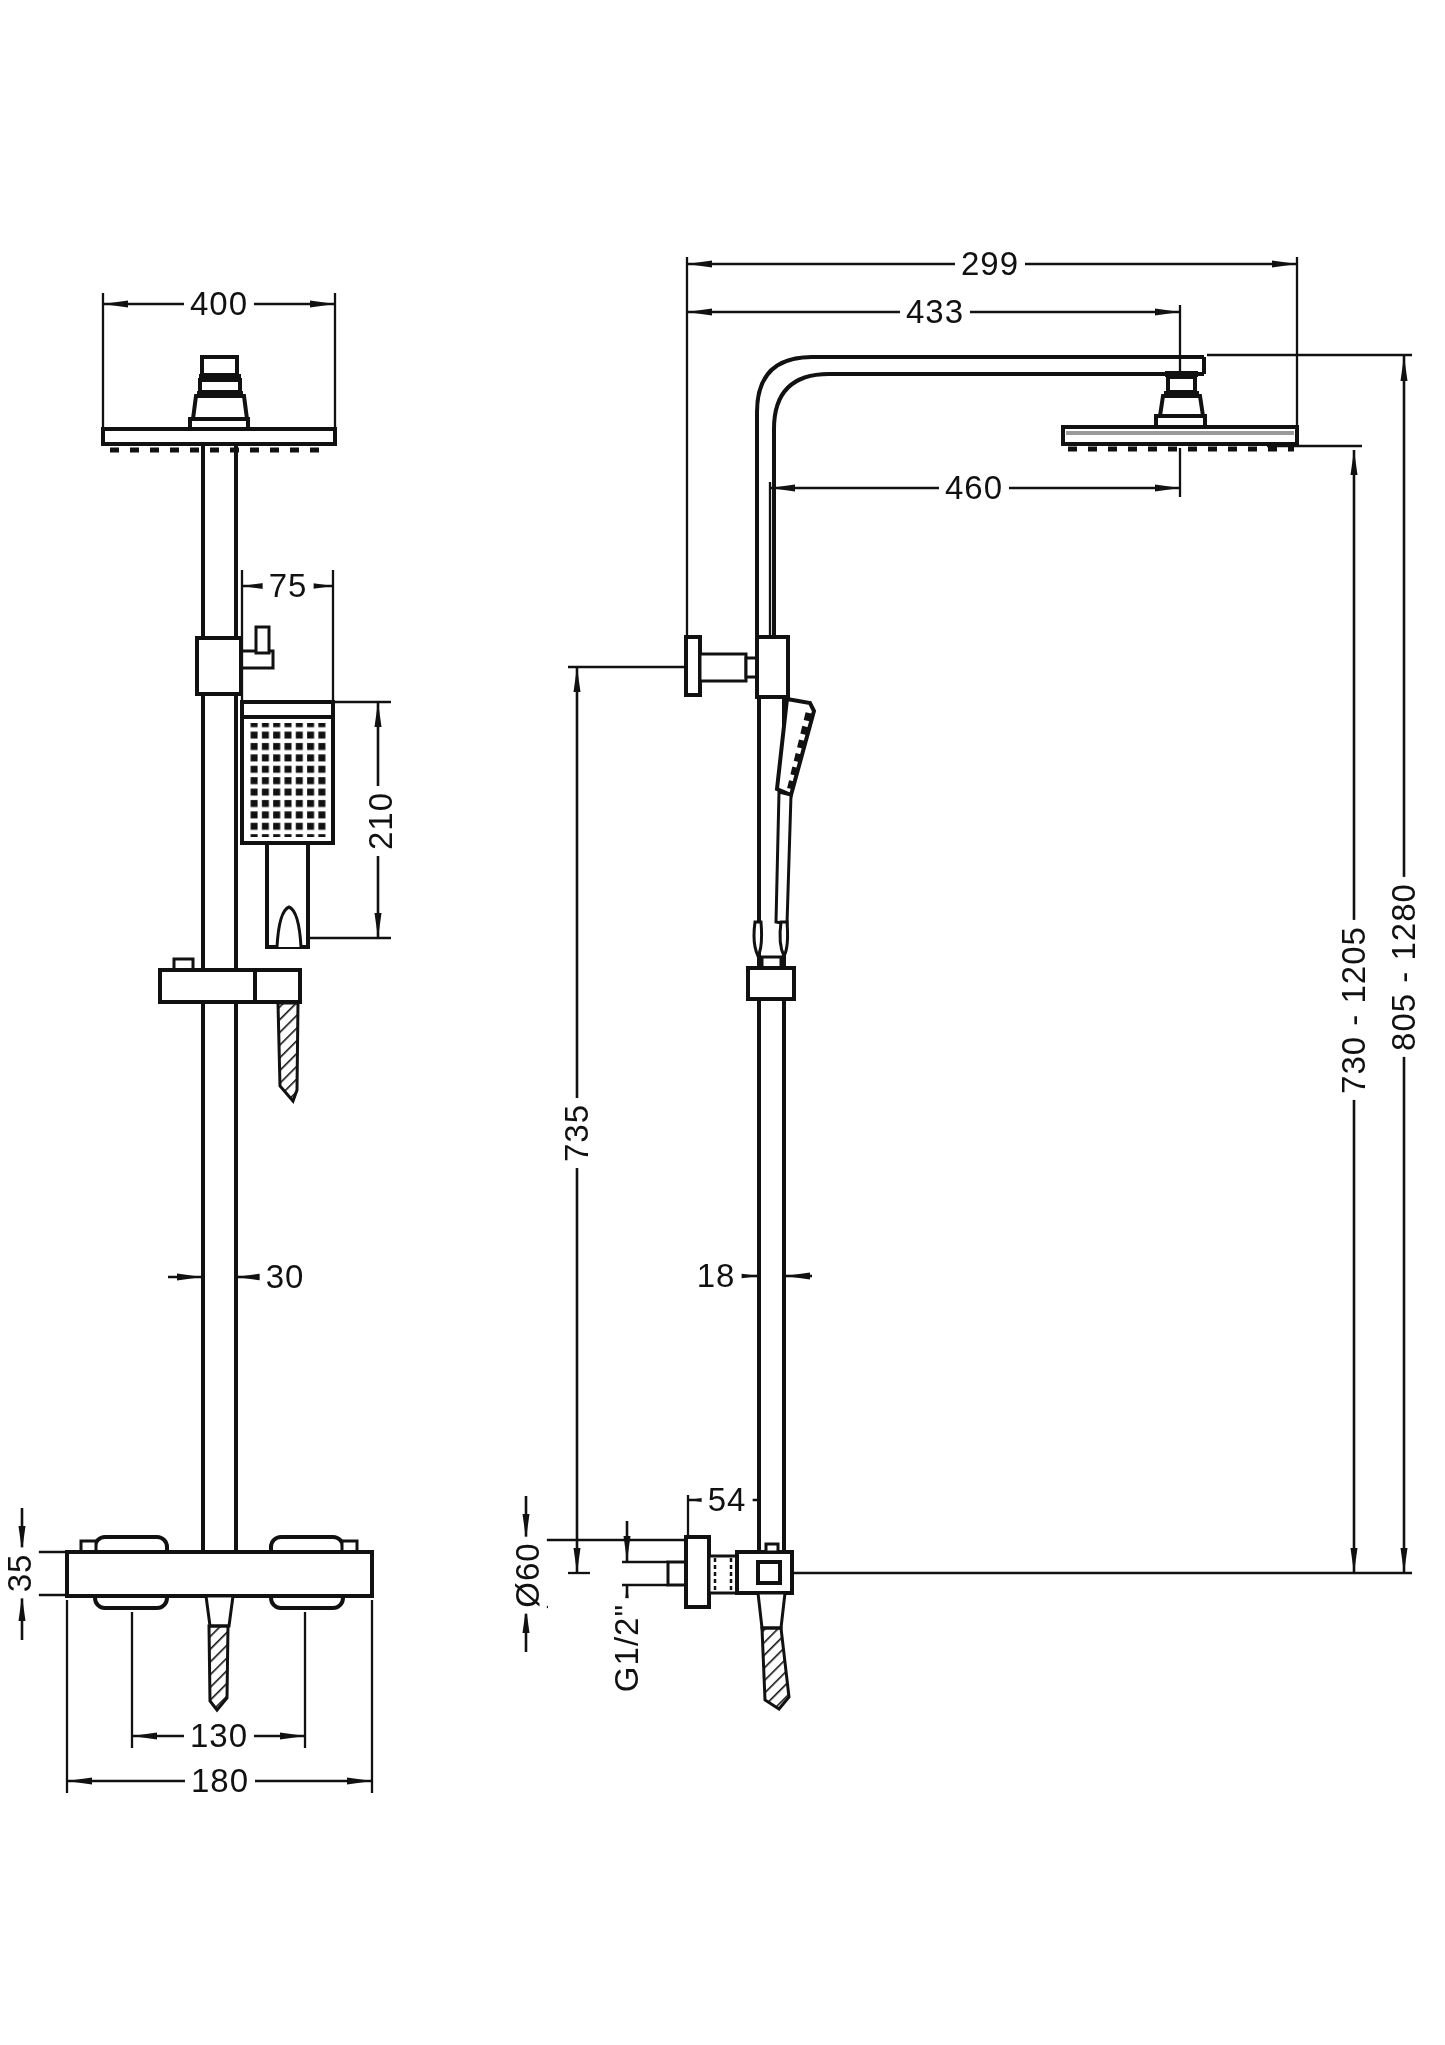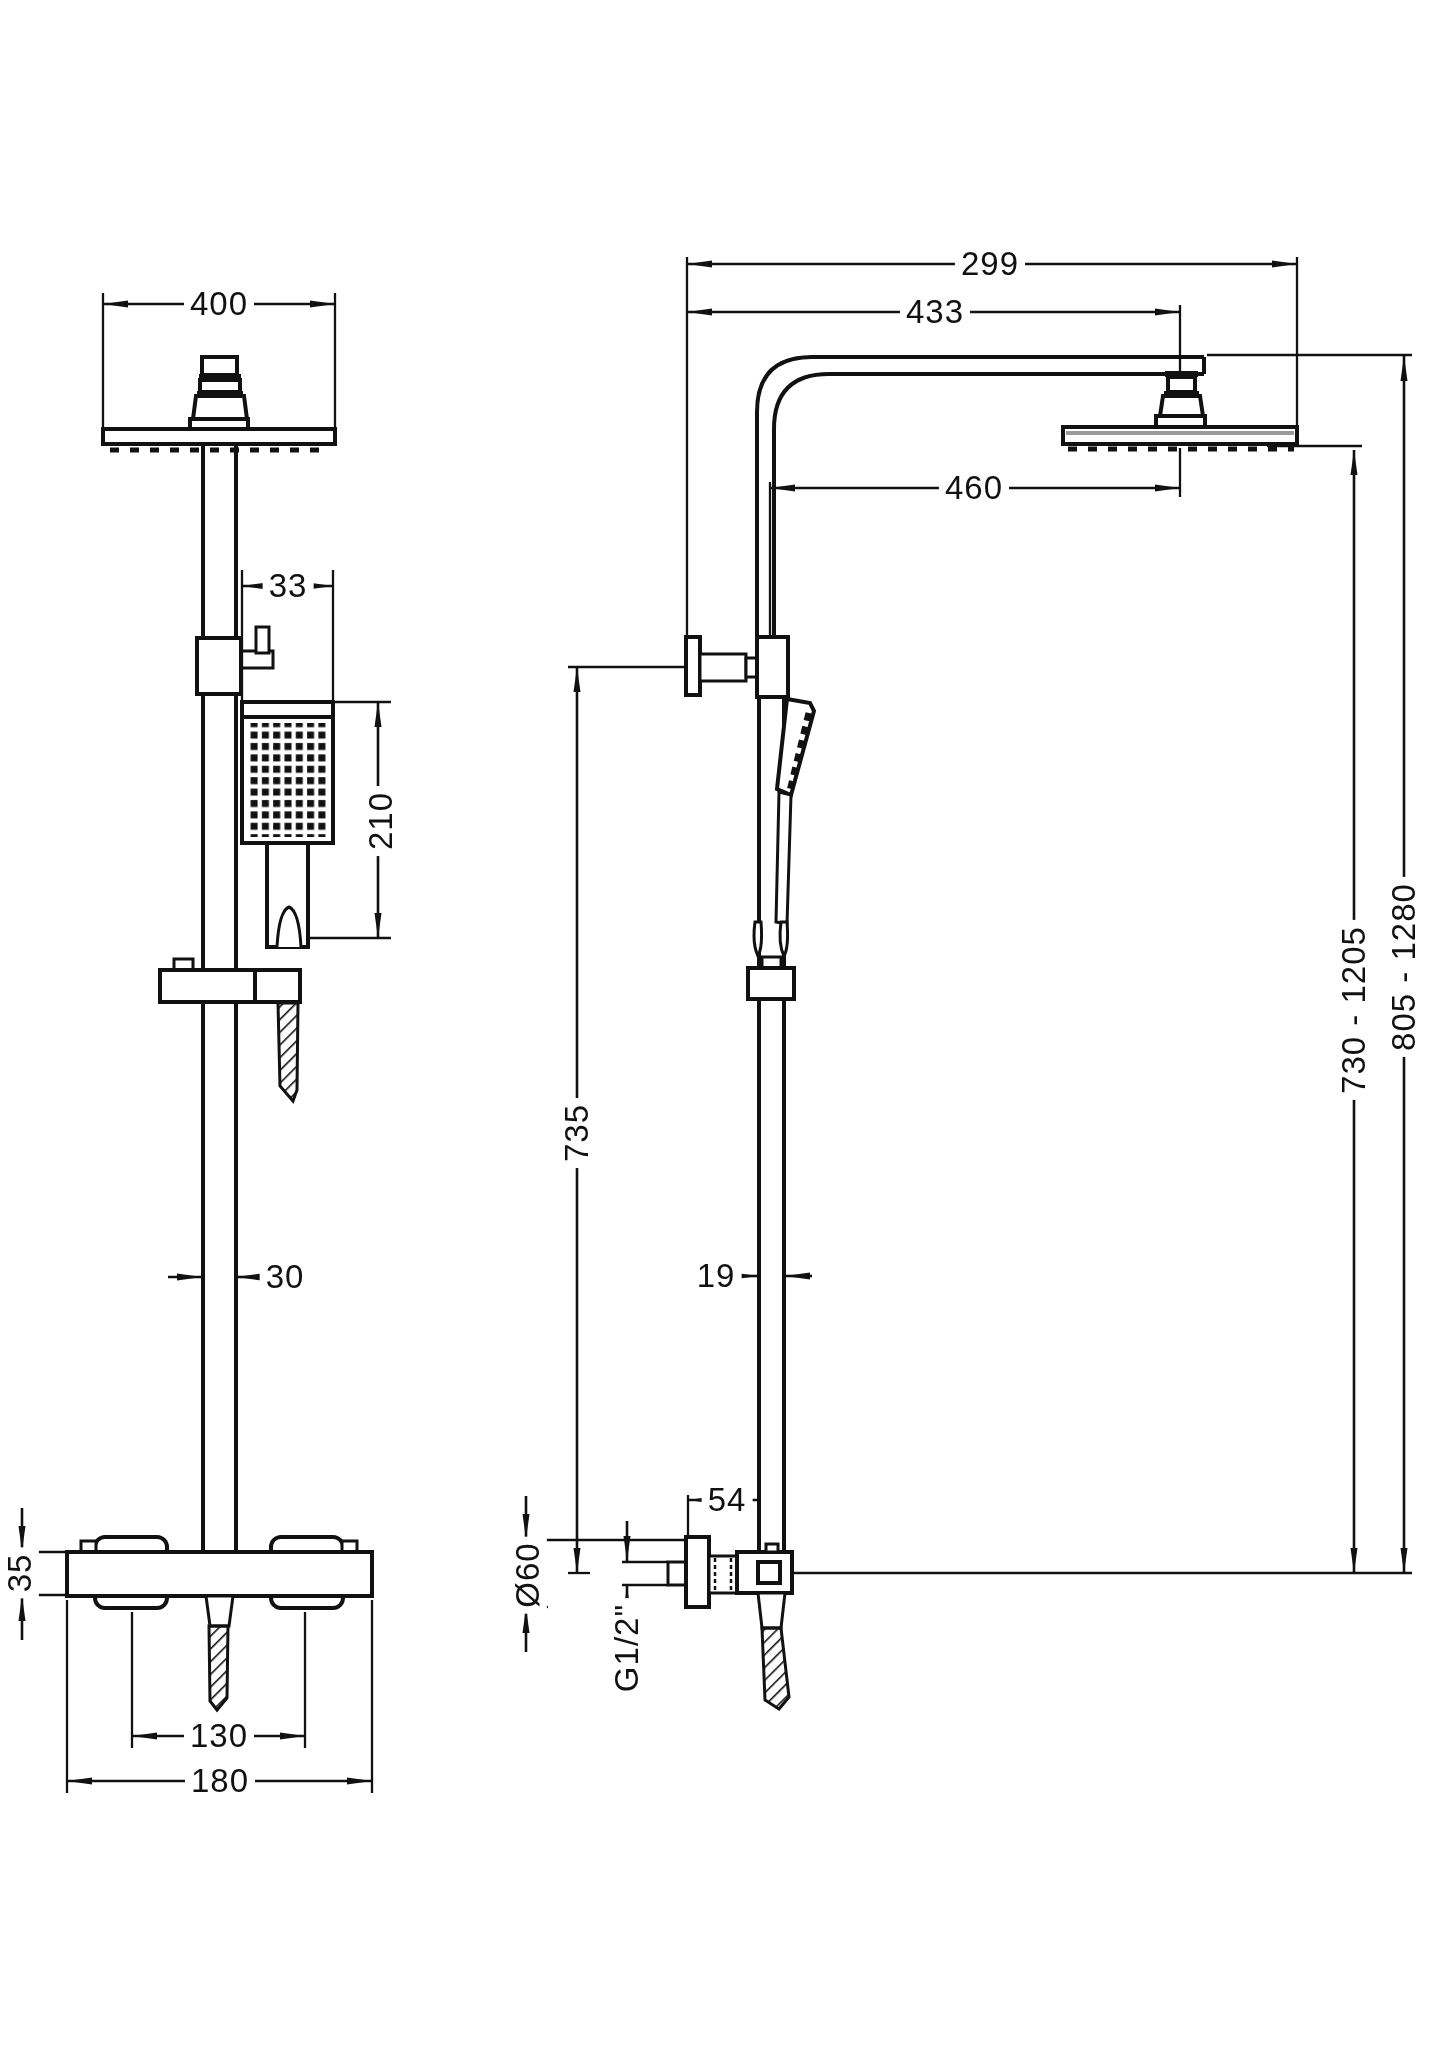--- a/index.html
+++ b/index.html
@@ -248,31 +248,31 @@
   <g>
     <line class="dim" x1="1354" y1="450" x2="1354" y2="1573" marker-start="url(#ah)" marker-end="url(#ah)"></line>
   </g>
 
   <g>
     <line class="dim" x1="1404" y1="356" x2="1404" y2="1573" marker-start="url(#ah)" marker-end="url(#ah)"></line>
   </g>
 </svg>
 
 <span class="dim-label" style="left:219px;top:304px">400</span>
-<span class="dim-label" style="left:288px;top:586px">33</span>
+<span class="dim-label" style="left:288px;top:586px">75</span>
 <span class="dim-label v" style="left:381px;top:821px">210</span>
 <span class="dim-label" style="left:285px;top:1277px">30</span>
 <span class="dim-label v" style="left:20px;top:1573px">35</span>
 <span class="dim-label" style="left:219px;top:1736px">130</span>
 <span class="dim-label" style="left:220px;top:1781px">180</span>
 
 <span class="dim-label" style="left:990px;top:264px">299</span>
 <span class="dim-label" style="left:935px;top:312px">433</span>
 <span class="dim-label" style="left:974px;top:488px">460</span>
 <span class="dim-label v" style="left:577px;top:1133px">735</span>
-<span class="dim-label" style="left:716px;top:1276px">19</span>
+<span class="dim-label" style="left:716px;top:1276px">18</span>
 <span class="dim-label" style="left:727px;top:1500px">54</span>
 <span class="dim-label v" style="left:528px;top:1575px">Ø60</span>
 <span class="dim-label v" style="left:627px;top:1648px">G1/2"</span>
 <span class="dim-label v" style="left:1354px;top:1010px">730 - 1205</span>
 <span class="dim-label v" style="left:1404px;top:967px">805 - 1280</span>
 
 </div>
 
 </body></html>

